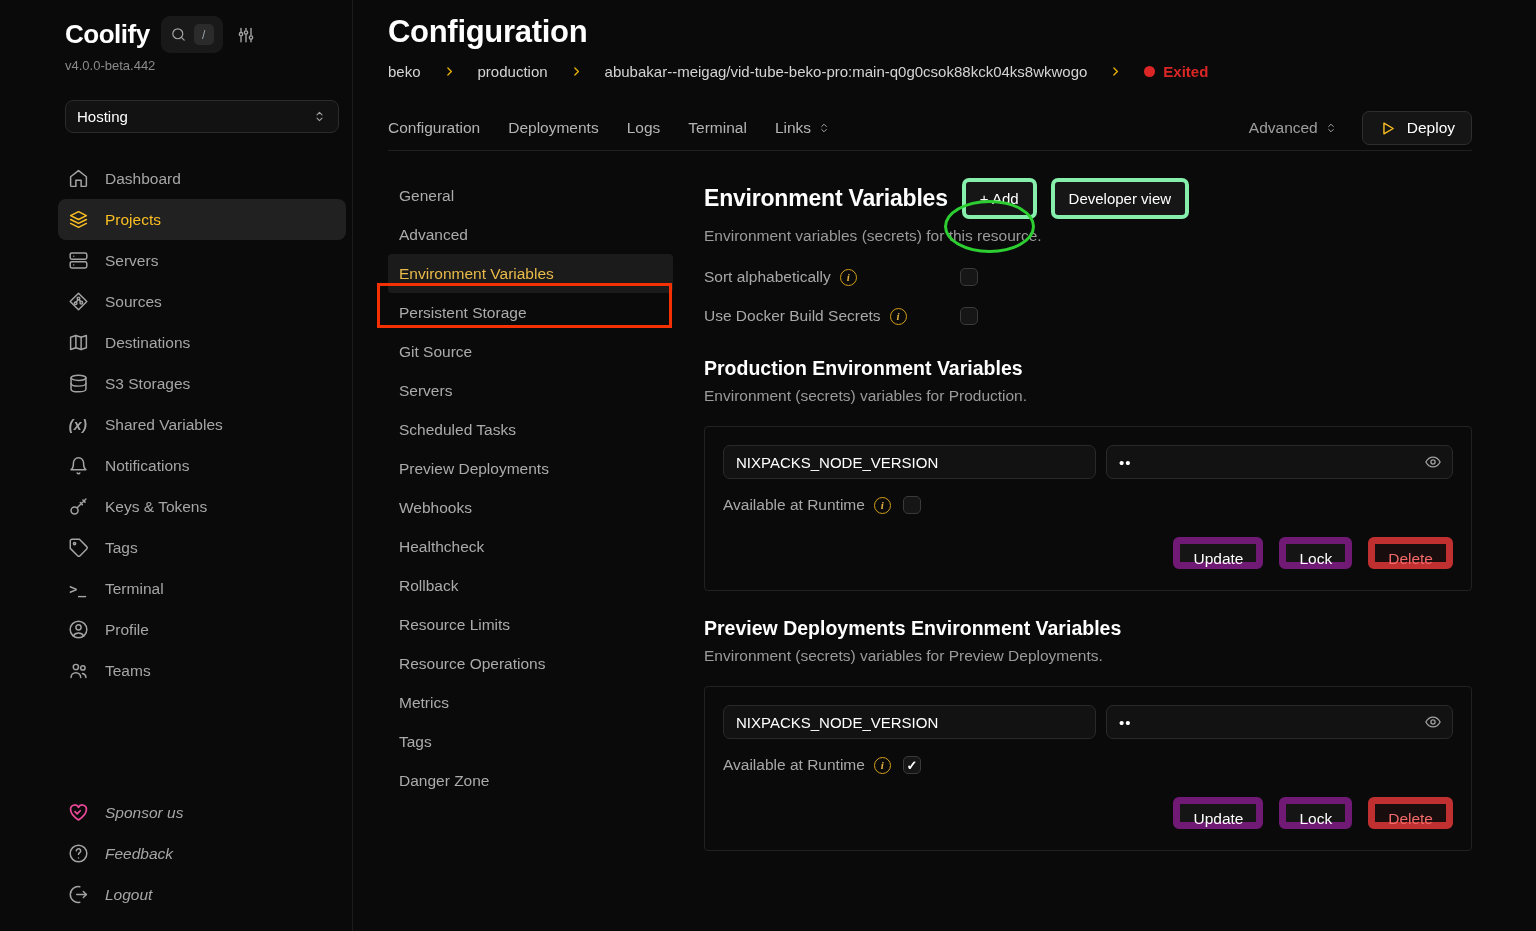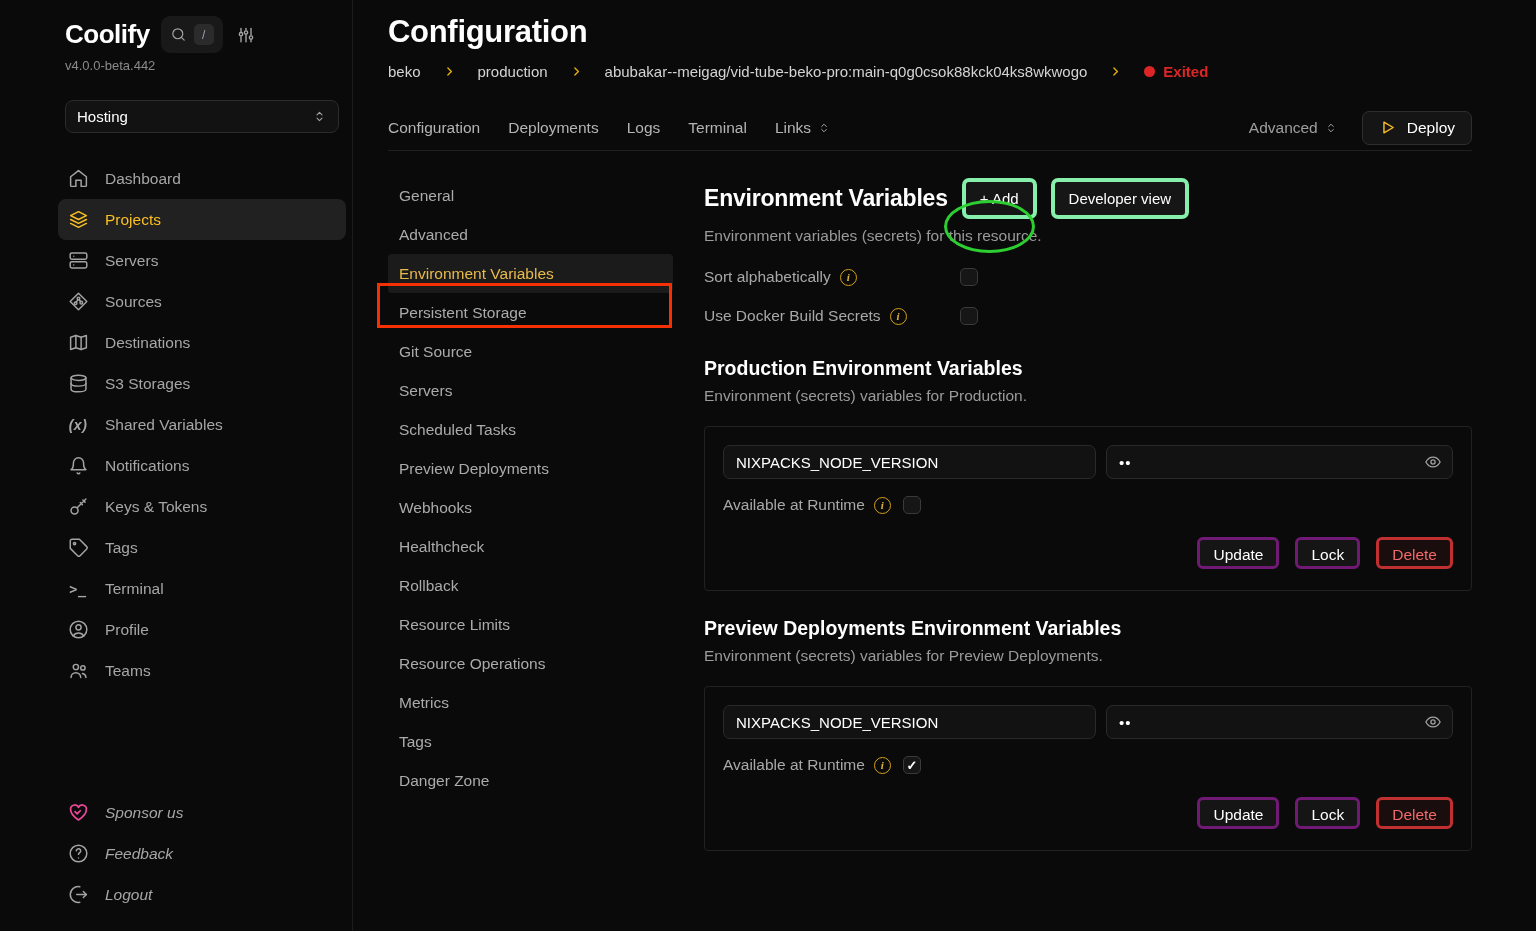--- a/index.html
+++ b/index.html
@@ -65,21 +65,21 @@
   .tabbar {
     display:flex; align-items:center; gap:28px;
     margin-top:25px; height:46px;
     border-bottom:1px solid #202020;
     color:#b4b4b4; font-size:15.5px;
   }
   .tab { cursor:pointer; display:flex; align-items:center; gap:6px; }
   .tabbar-right { margin-left:auto; display:flex; align-items:center; gap:24px; }
   .adv-select { display:flex; align-items:center; gap:6px; color:#9f9f9f; cursor:pointer; }
   .deploy-btn {
-    display:flex; align-items:flex-start; gap:11px;
+    display:flex; align-items:flex-end; gap:11px;
     background:#151515; border:1px solid #2e2e2e; border-radius:7px;
     padding:7px 16px; color:#fff; font-size:15.5px; cursor:pointer;
   }
 
   .content-row { display:flex; flex:1; }
   .subnav { width:285px; flex-shrink:0; padding-top:25px; display:flex; flex-direction:column; }
   .subnav-item {
     padding:10px 11px; font-size:15.5px; line-height:19px;
     color:#ababab; border-radius:4px; cursor:pointer;
   }
@@ -121,21 +121,21 @@
     flex:1; min-width:0; font-family:"Liberation Sans", sans-serif;
   }
   .value-wrap { flex:1; position:relative; display:flex; }
   .value-wrap .inp { width:100%; letter-spacing:1px; }
   .eye-btn { position:absolute; right:11px; top:50%; transform:translateY(-50%); cursor:pointer; }
   .runtime-row { display:flex; align-items:center; margin-top:17px; color:#a8a8a8; font-size:15.5px; }
   .runtime-row .info-icon { margin-left:9px; }
   .runtime-row .checkbox { margin-left:12px; }
   .card-actions { display:flex; justify-content:flex-end; gap:16px; margin-top:23px; }
   .action-btn {
-    background:#151515; border:3px solid #701a75; border-radius:6px;
+    background:#151515; border:7px solid #701a75; border-radius:6px;
     padding:6px 13px; color:#fff; font-size:15.5px; cursor:pointer; height:32px;
   }
   .delete-btn { border-color:#c03030; color:#f26a6a; background:#190d0d; }
 
   
   .annotation-box {
     position:absolute; left:377px; top:283px; width:295px; height:45px;
     border:3px solid #f53003; pointer-events:none; z-index:50;
   }
   .annotation-ellipse {

